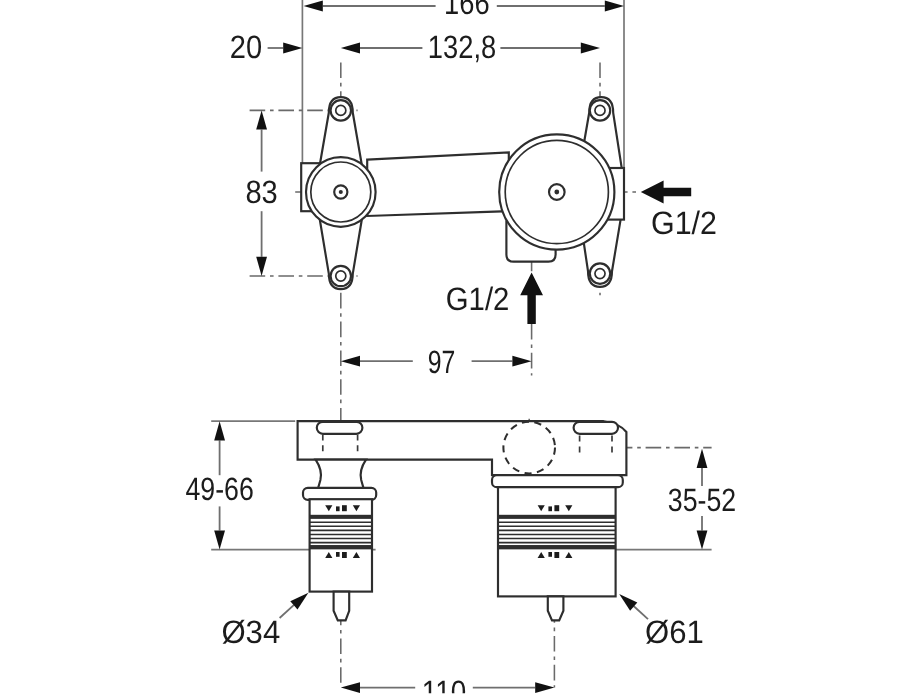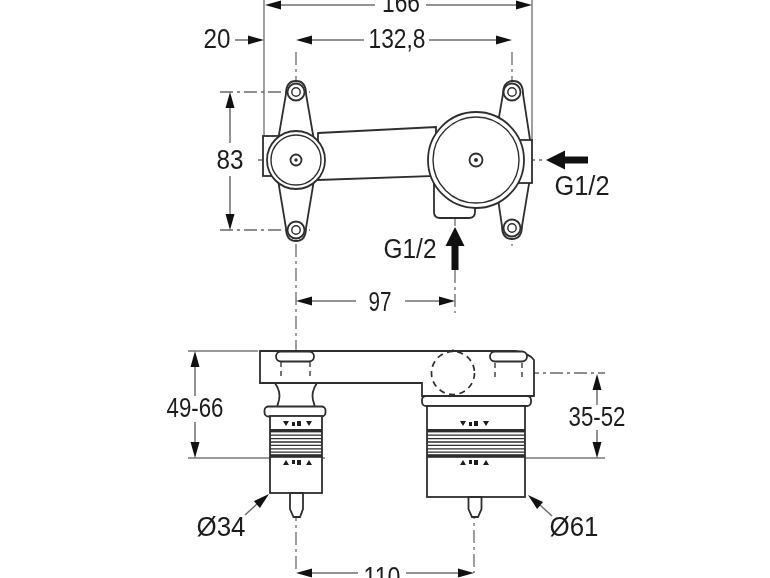--- a/index.html
+++ b/index.html
@@ -1,17 +1,17 @@
 <!DOCTYPE html>
 <html><head>
 <meta charset="utf-8">
 <style>
   html,body{margin:0;padding:0;background:#ffffff;}
   .stage{position:relative;width:646px;height:578px;background:#ffffff;overflow:hidden;
-         font-family:"Liberation Sans", sans-serif;padding-left:12px;}
+         font-family:"Liberation Sans", sans-serif;}
   svg{display:block;}
   text.dim{font-family:"Liberation Sans", sans-serif;font-size:27px;fill:#1c1c1c;}
   .part{fill:#ffffff;stroke:#2e2e2e;stroke-width:1.8;}
   .part-thin{fill:none;stroke:#2e2e2e;stroke-width:1.4;}
   .dimline{stroke:#6f6f6f;stroke-width:1.5;fill:none;}
   .extline{stroke:#777777;stroke-width:1.4;fill:none;}
   .cline{stroke:#6a6a6a;stroke-width:1.3;fill:none;stroke-dasharray:13 4 3 4;}
   .hidden-l{stroke:#3a3a3a;stroke-width:1.4;fill:none;stroke-dasharray:5 4;}
   .dashcirc{stroke:#2e2e2e;stroke-width:1.7;fill:none;stroke-dasharray:6 4.5;}
   .ah{fill:#111111;stroke:none;}

